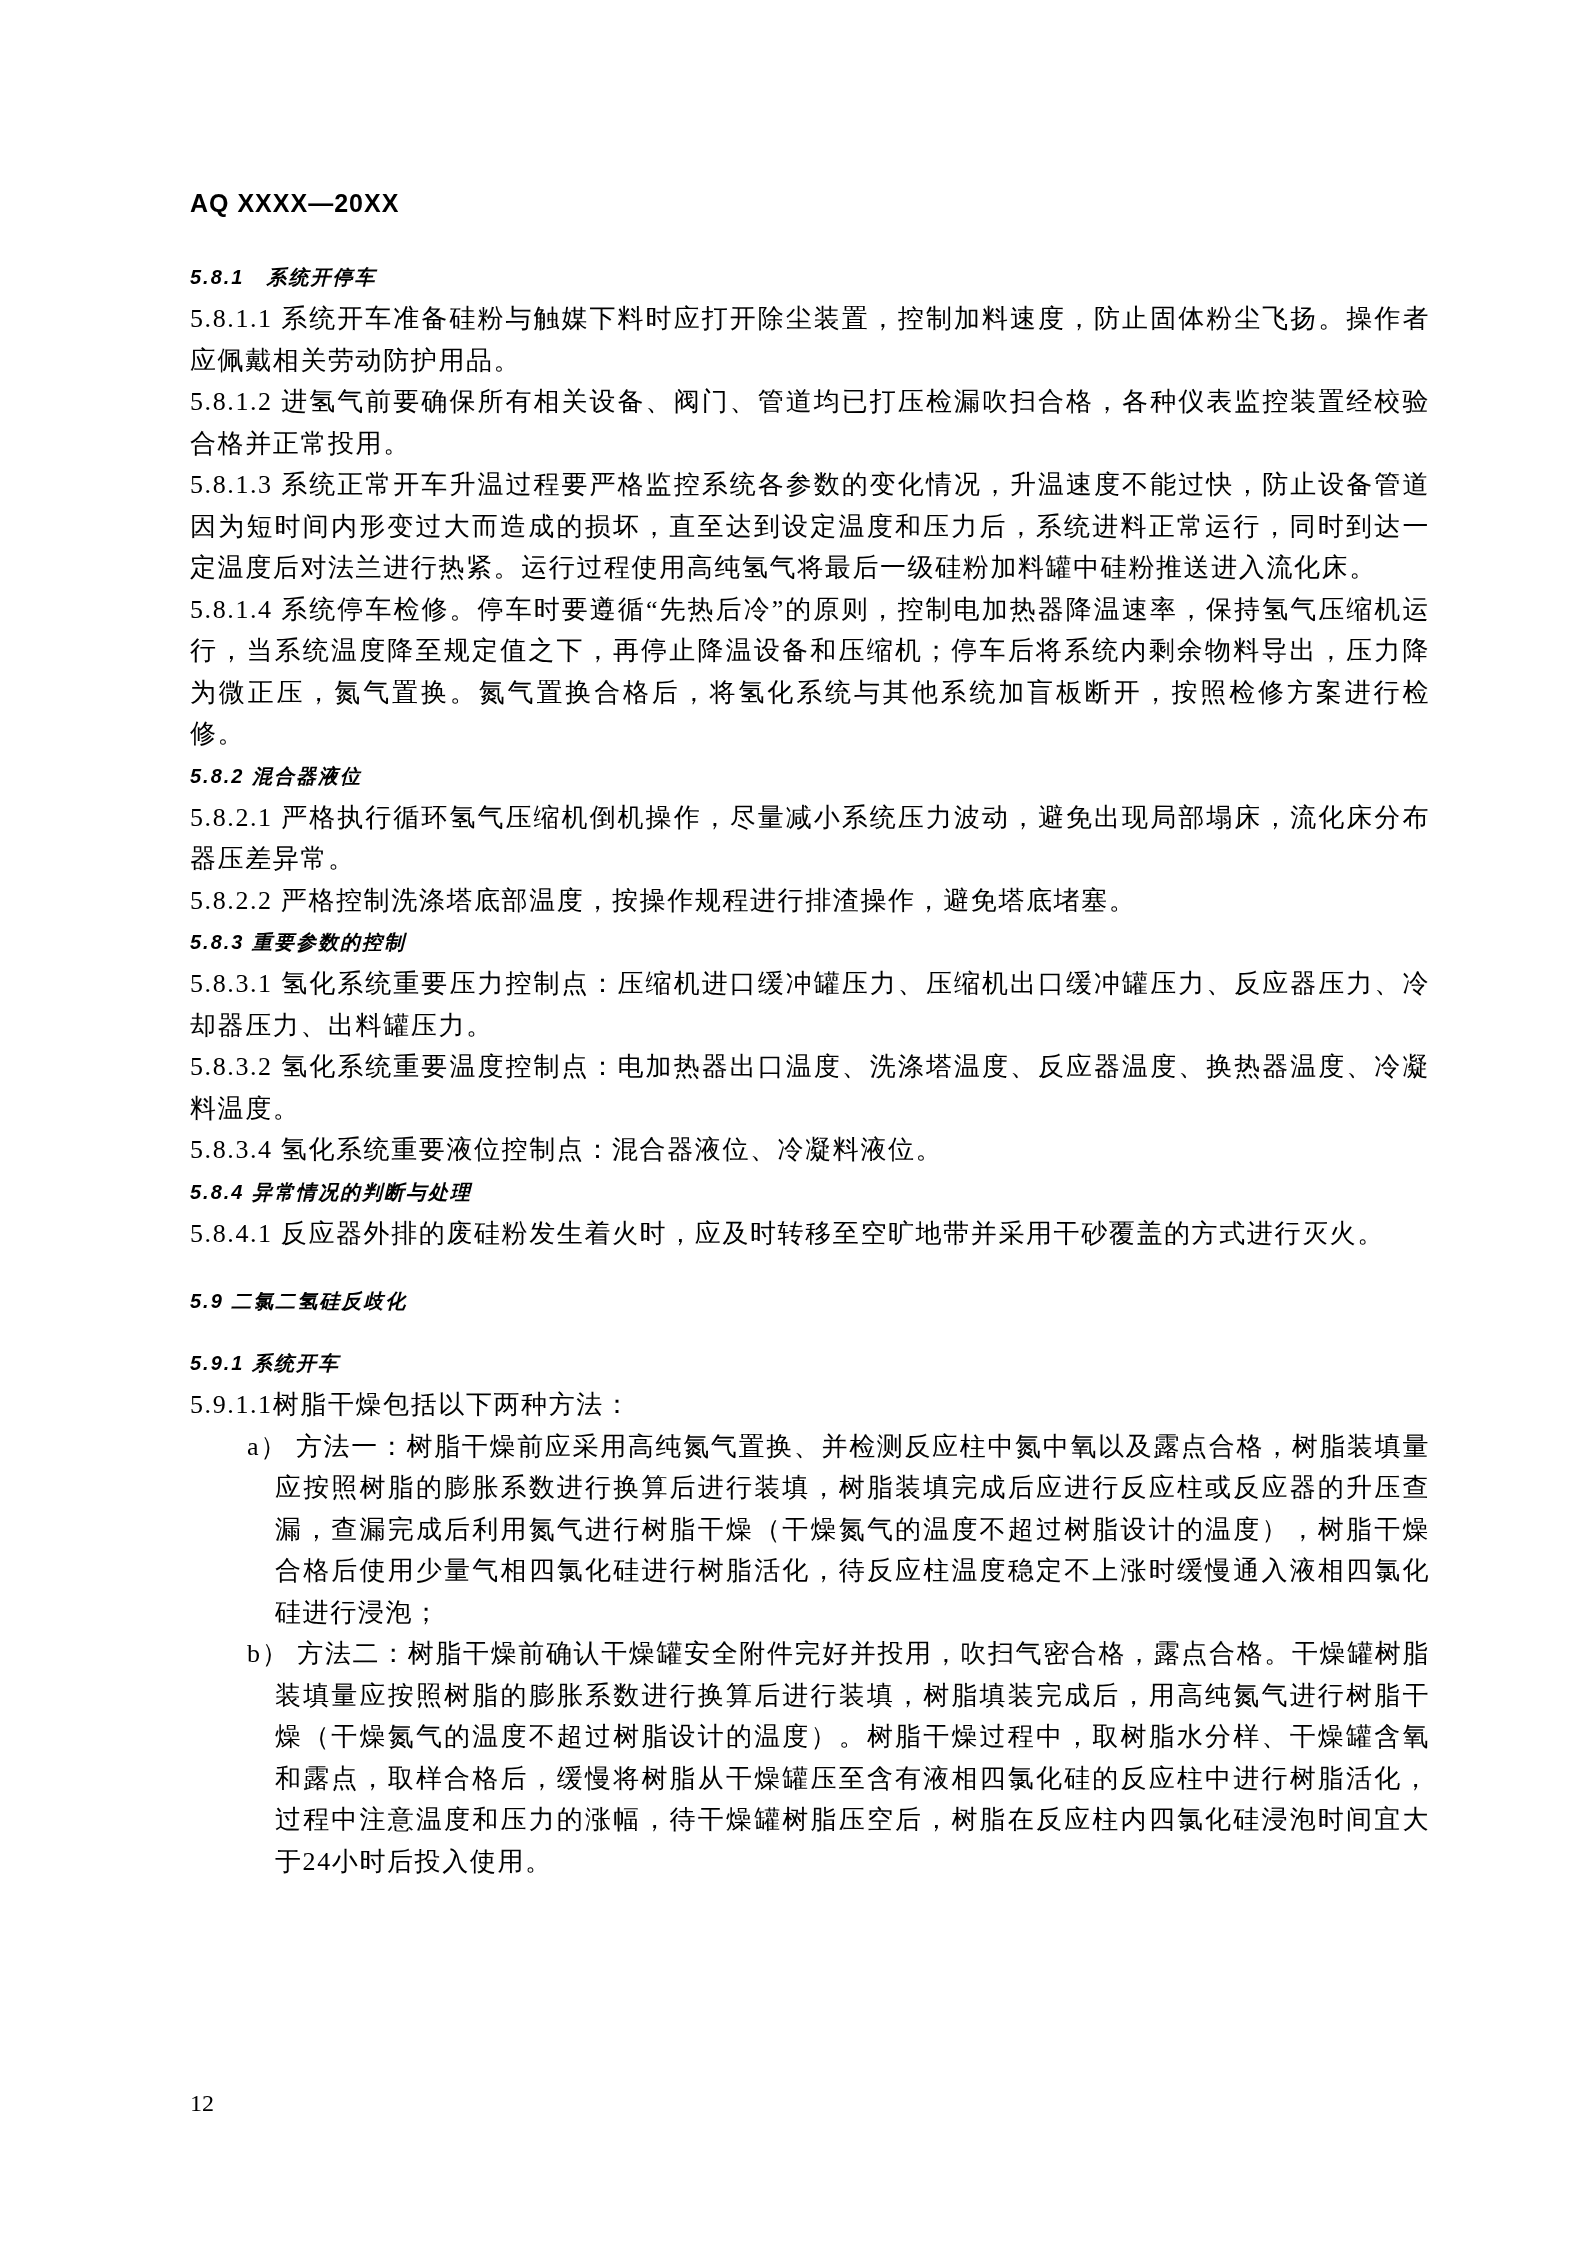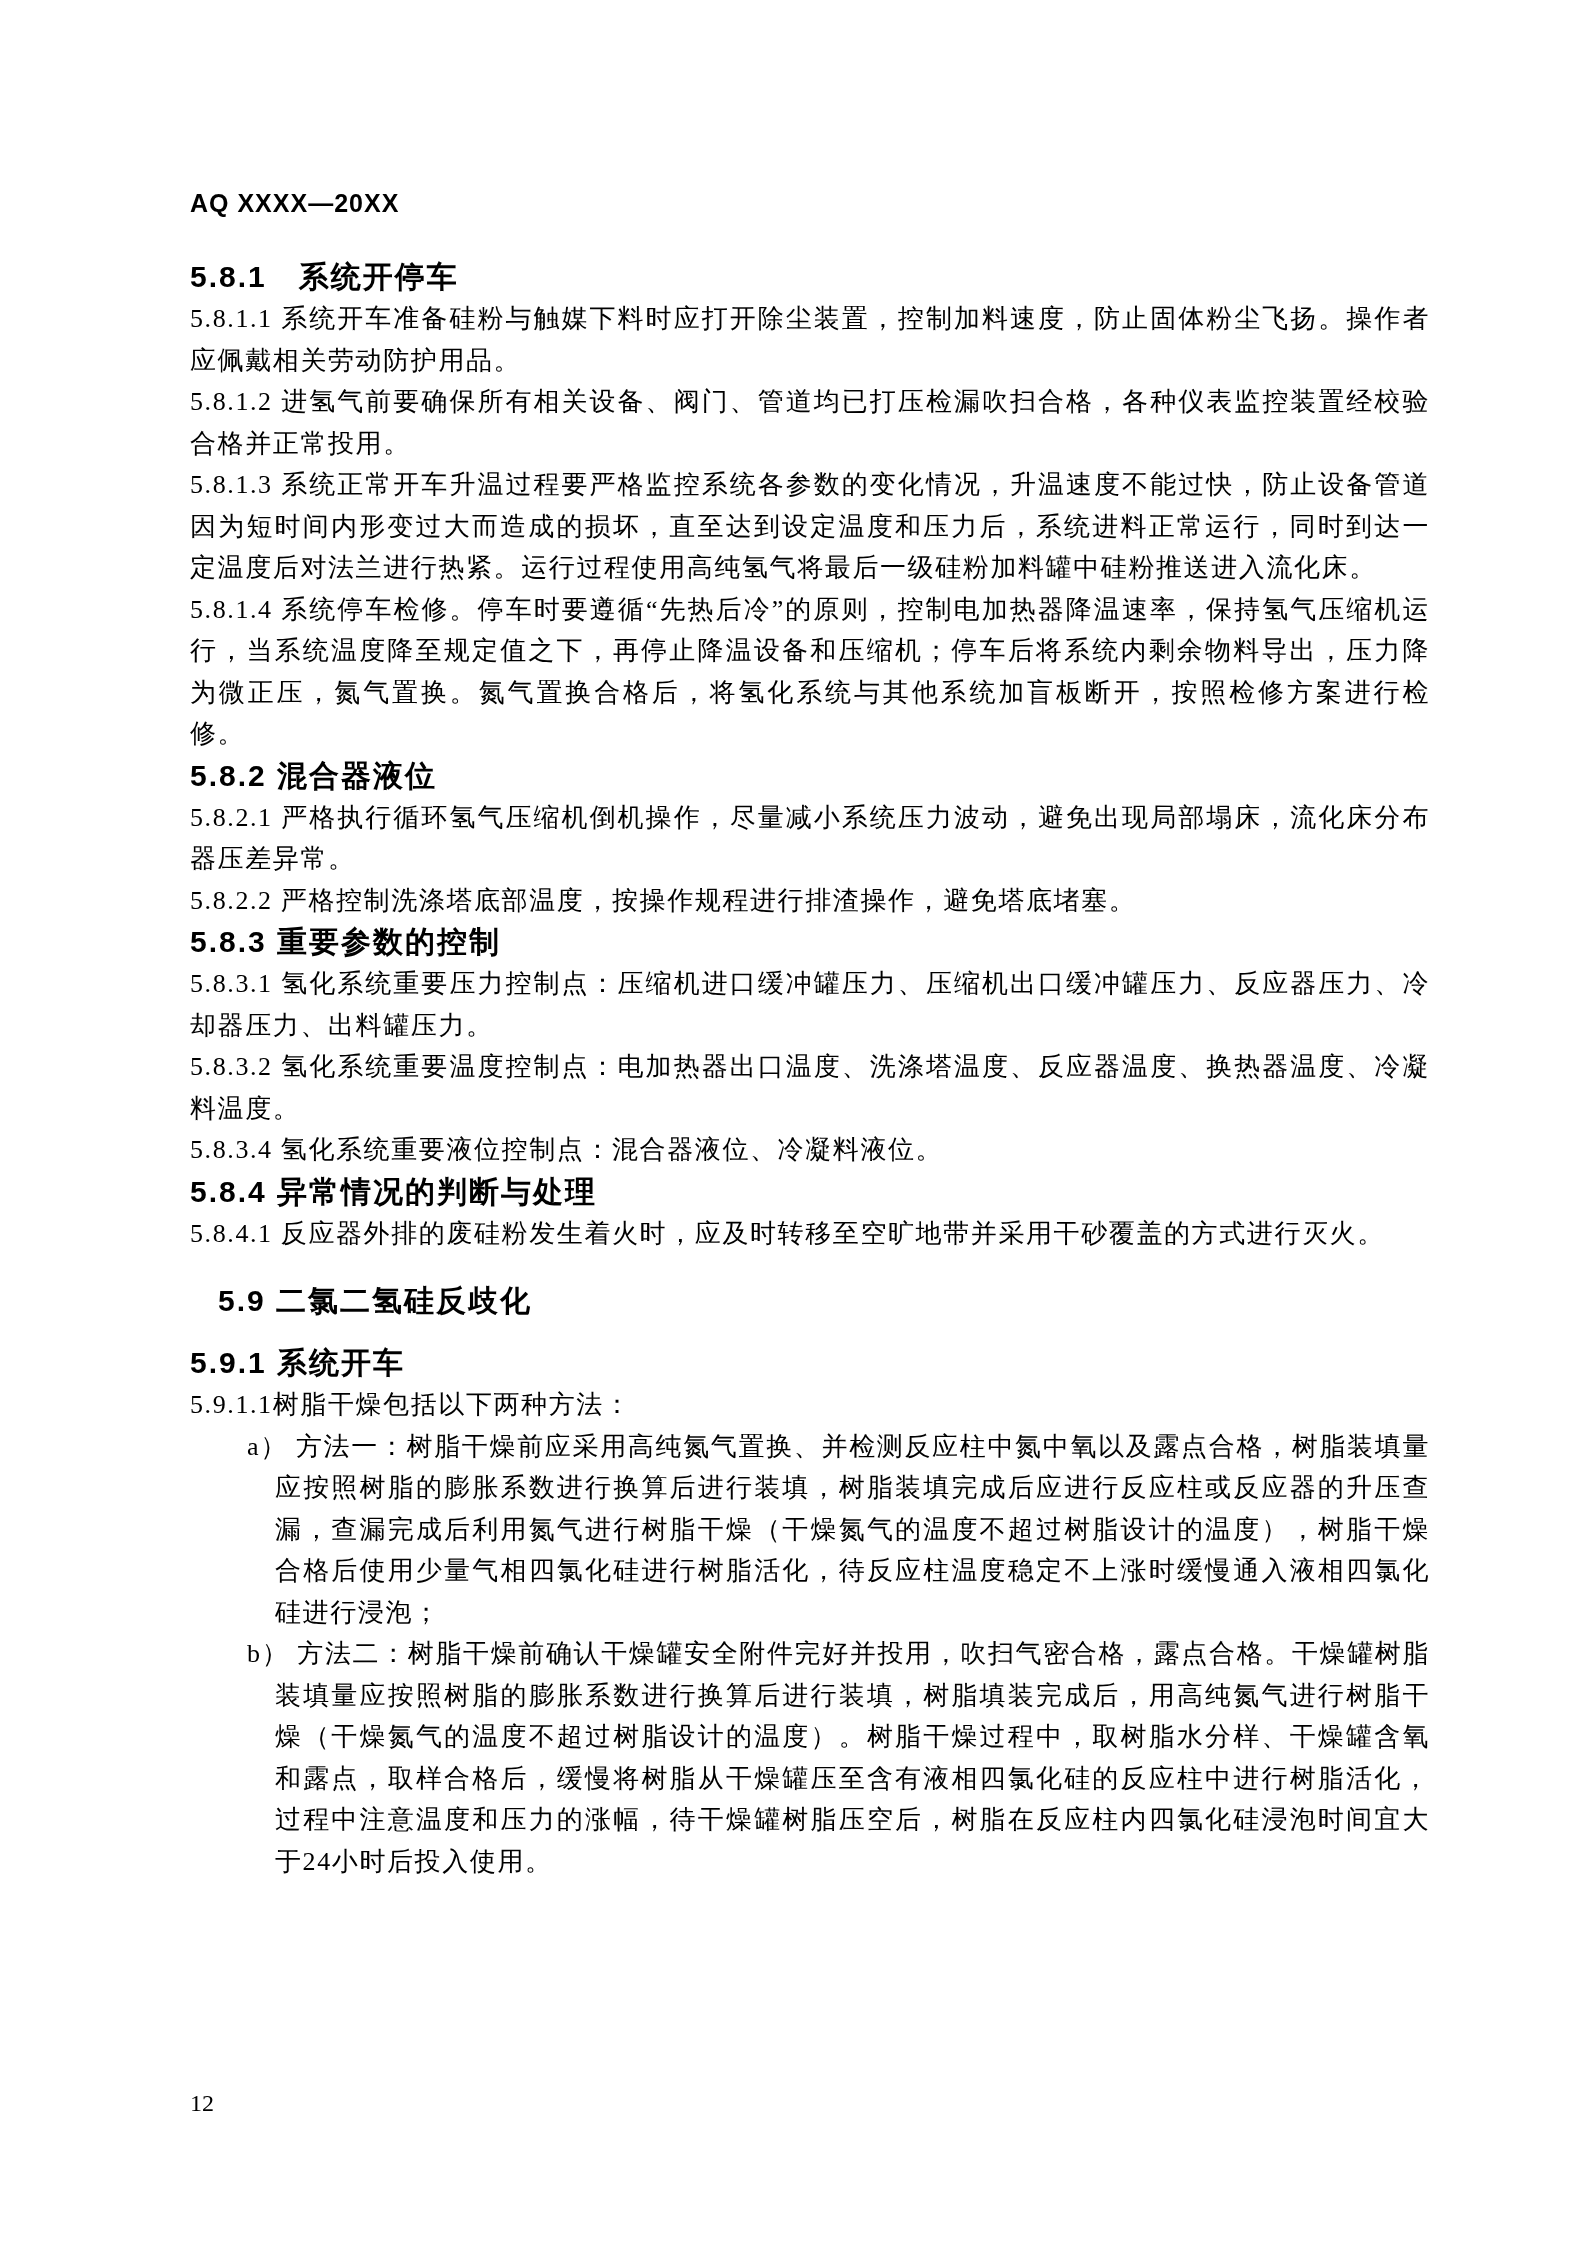--- a/index.html
+++ b/index.html
@@ -26,29 +26,29 @@
     font-weight: bold;
     font-size: 25px;
     line-height: 42px;
     letter-spacing: 1px;
     margin-bottom: 32px;
     white-space: pre-wrap;
   }
   .h2, .h3 {
     font-family: "Liberation Sans", "DejaVu Sans", sans-serif;
     font-weight: bold;
-    font-size: 30px;
+    font-size: 20px;
     line-height: 42px;
     letter-spacing: 2px;
     white-space: pre-wrap;
+    font-style: italic;
   }
   .h2 {
     margin-top: 26px;
     margin-bottom: 20px;
-    margin-left: 28px;
   }
   .para {
     font-size: 26px;
     line-height: 41.5px;
     letter-spacing: 1.6px;
     text-align: justify;
     text-justify: inter-ideograph;
   }
   .list-item {
     font-size: 26px;

